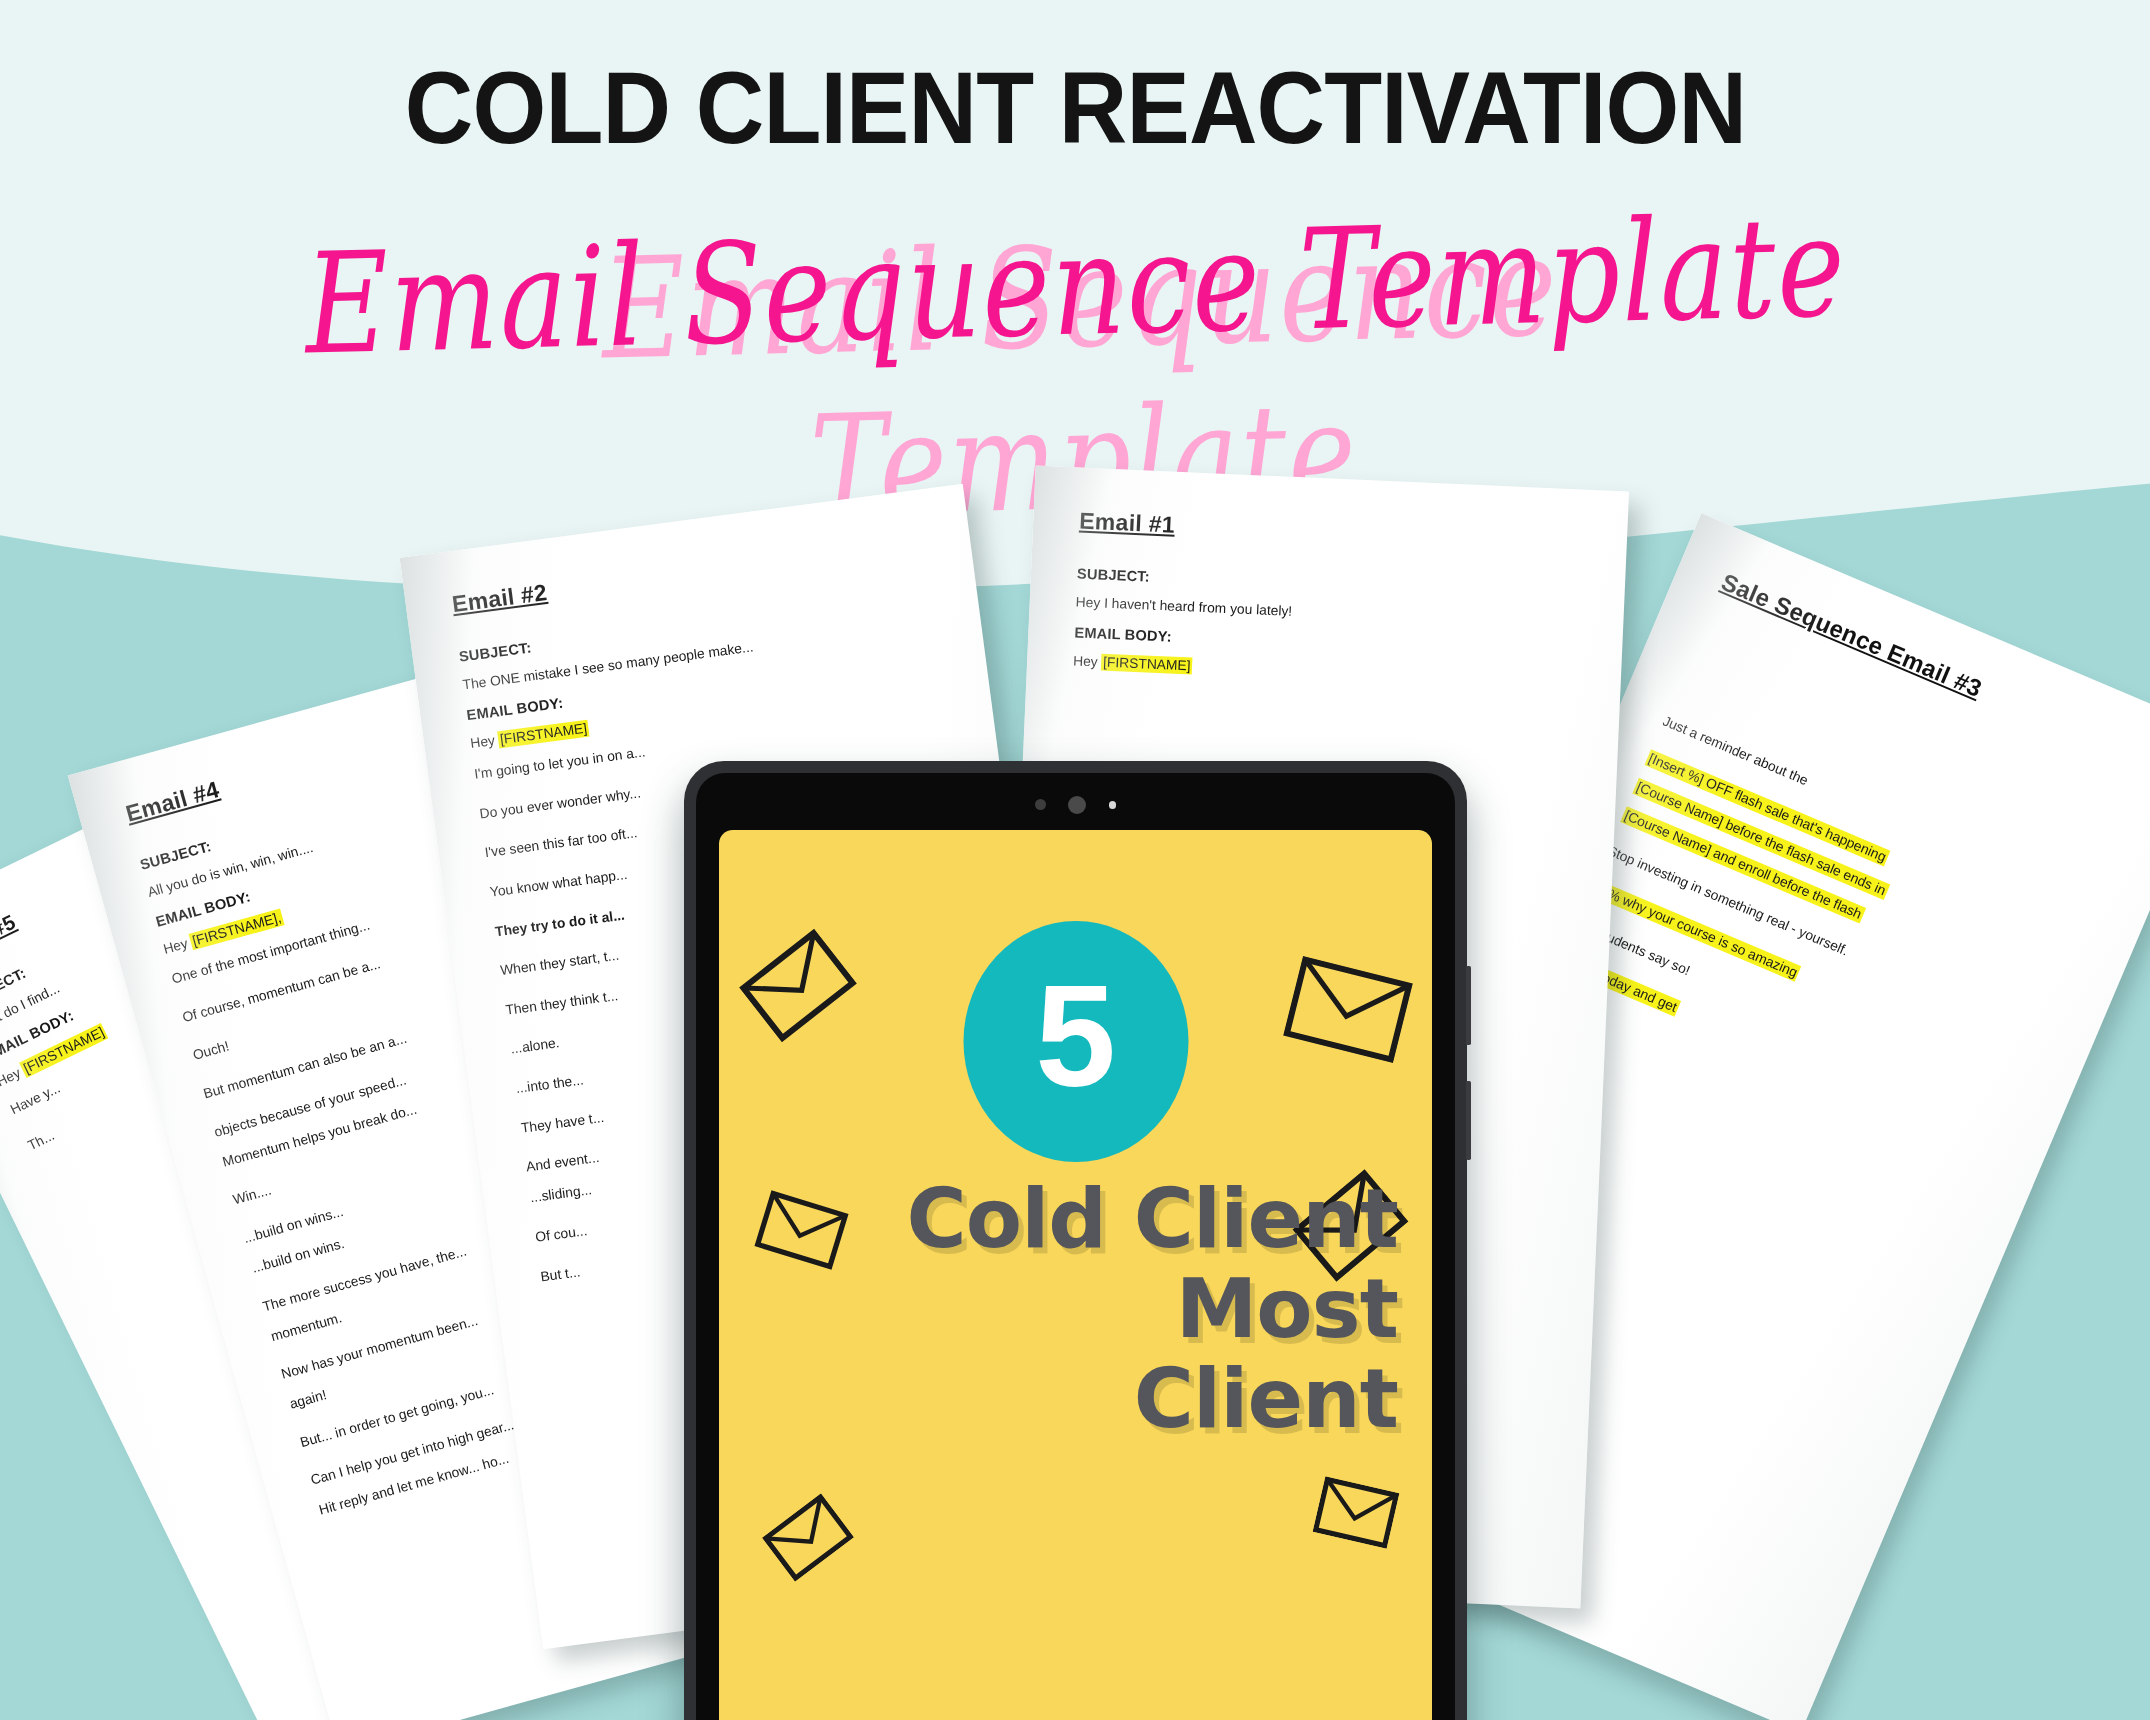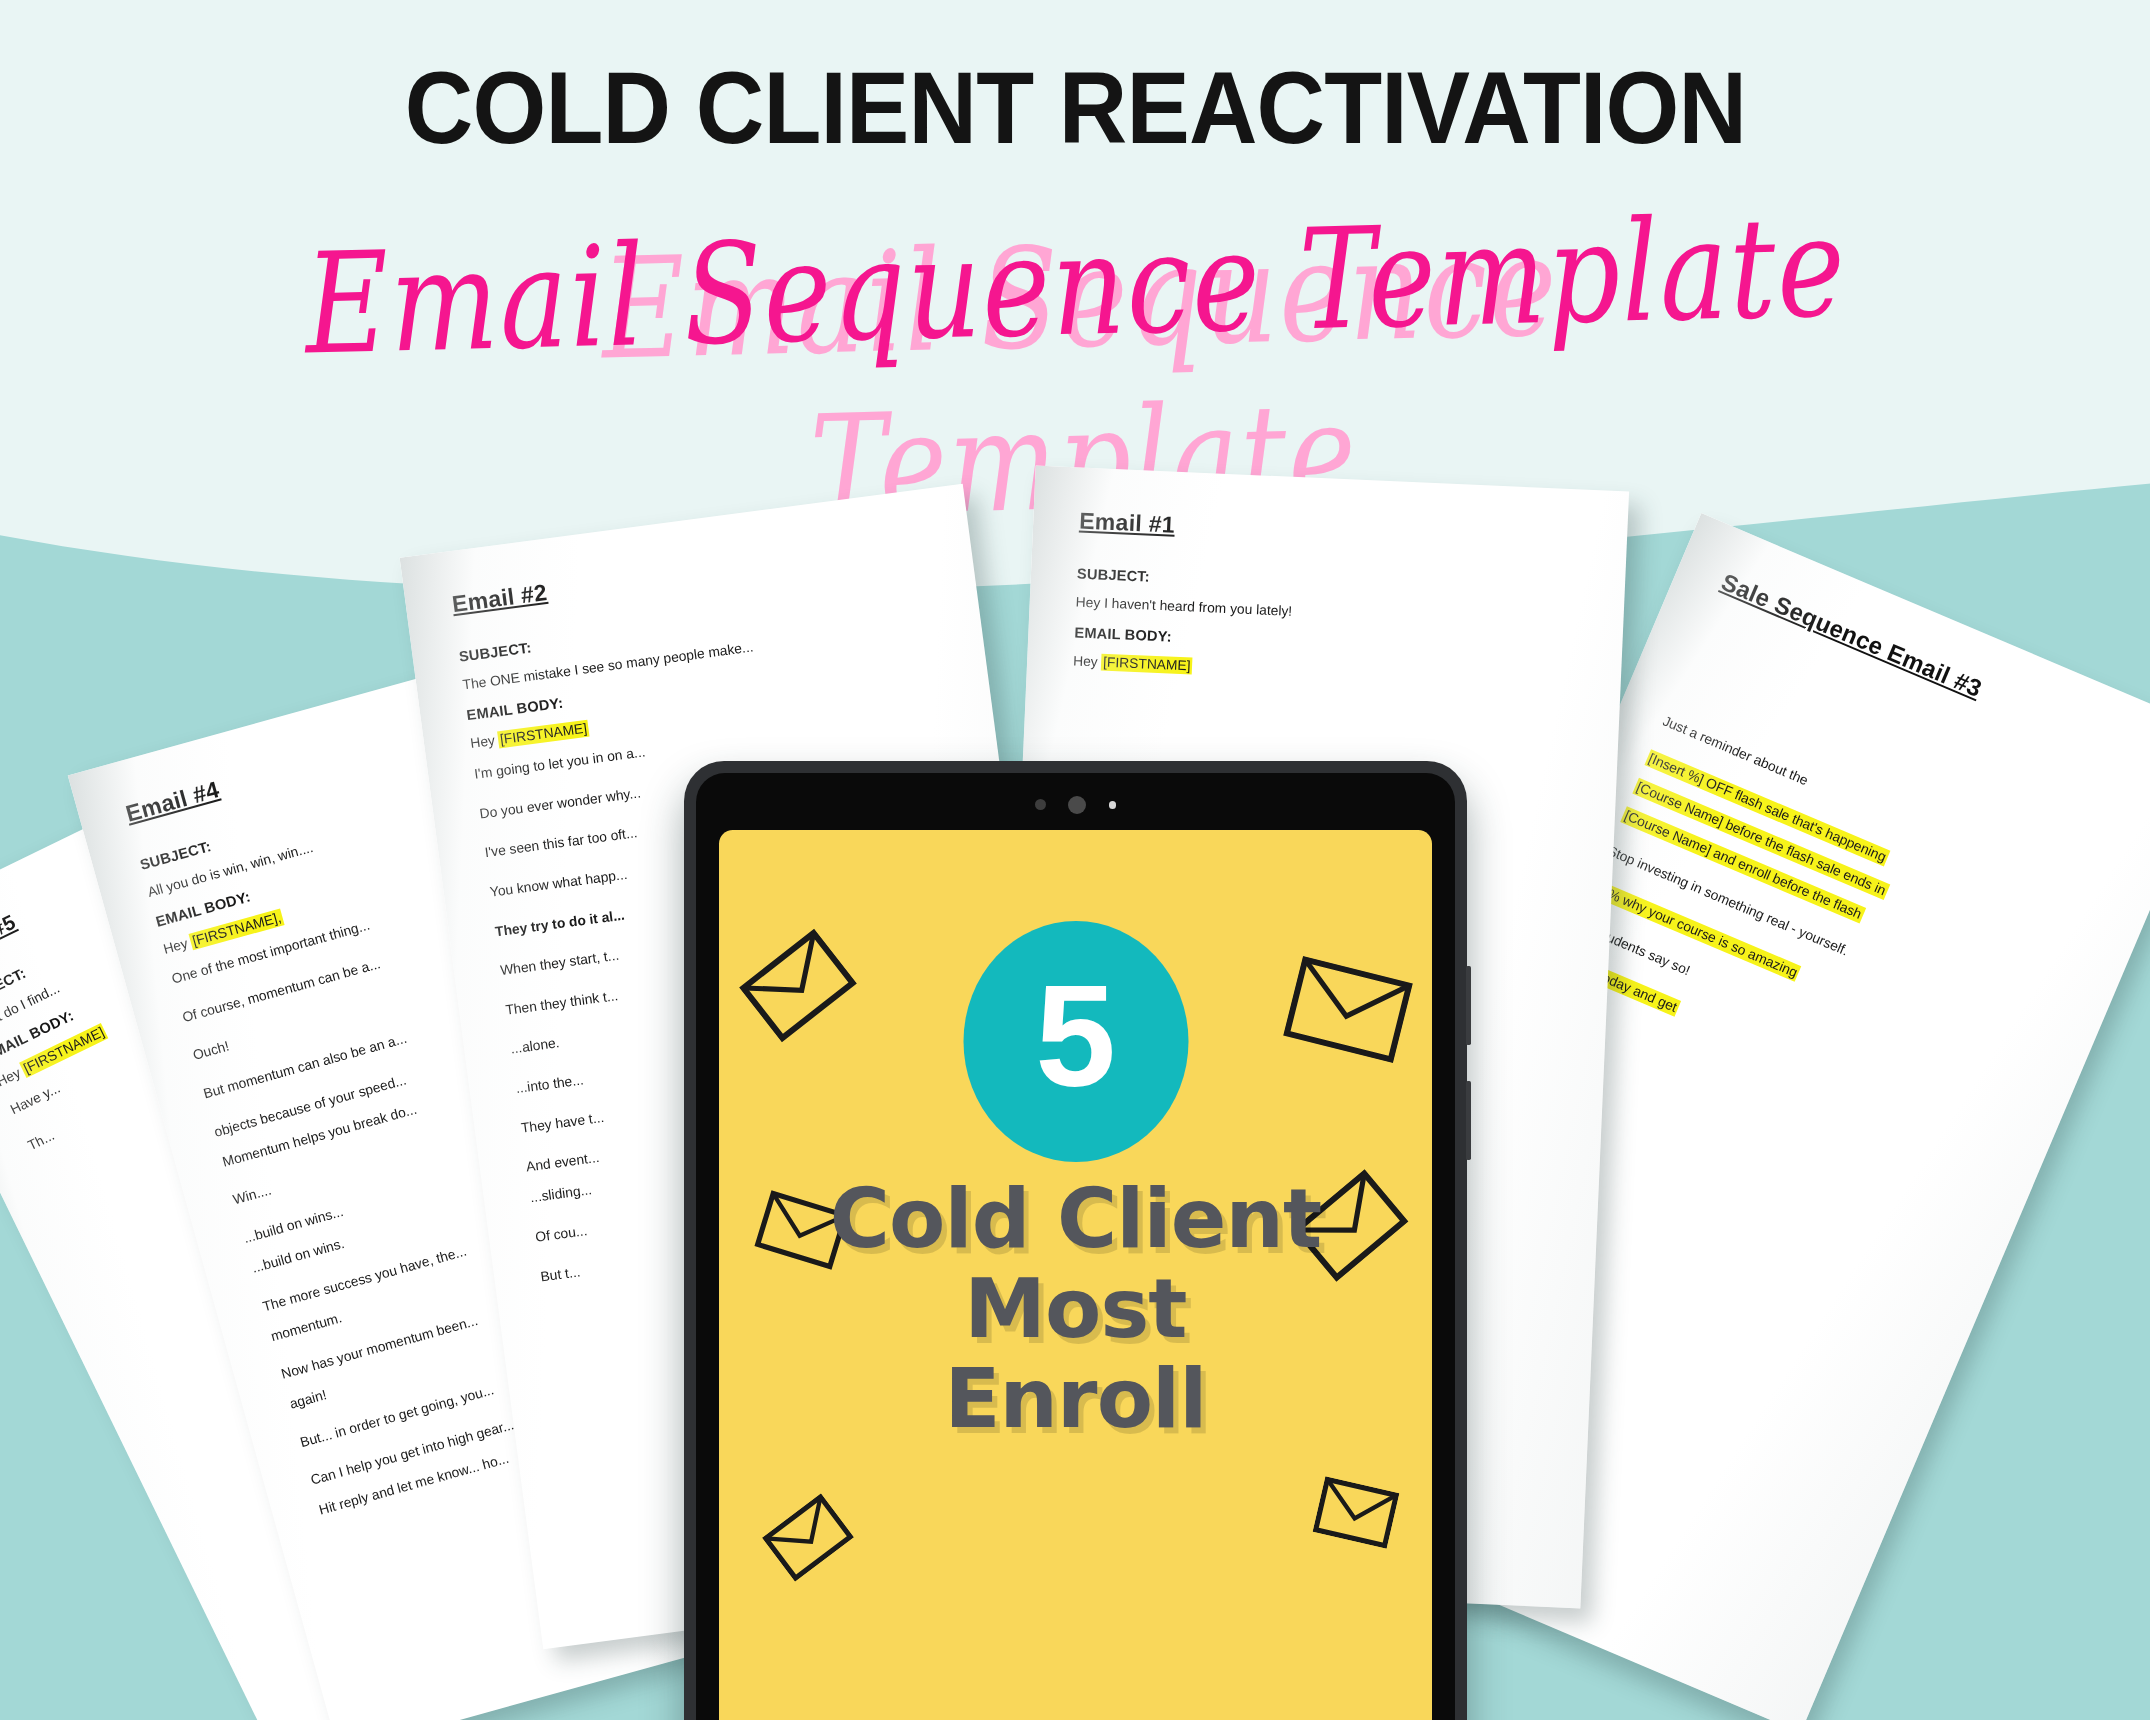--- a/index.html
+++ b/index.html
@@ -114,21 +114,21 @@
   .env svg{display:block;}
   .e1{left:31px; top:120px; transform:rotate(-38deg);}
   .e2{right:27.5px;top:138px; transform:rotate(14deg);}
   .e3{left:41px; top:370px; transform:rotate(17deg);}
   .e4{right:34px;top:361px; transform:rotate(-40deg);}
   .e5{left:52px; top:680px; transform:rotate(-37deg); }
   .e6{right:38px;top:654px; transform:rotate(13deg);}
 
   .dev-title{
     position:absolute;left:0;right:0;top:344px;
-    text-align:center;
+    text-align:right;
     font-family:"DejaVu Sans", sans-serif;
     font-weight:bold;
     font-size:82px;line-height:1.10;
     color:#54565c;
     text-shadow:5.2px 6px 0 rgba(0,0,0,.13);
     letter-spacing:-0.9px;
     padding:0 34px;
   }
   .dev-title .ln{display:block;}
 </style>
@@ -293,21 +293,21 @@
         <span class="env e6">
           <svg width="76" height="57" viewBox="0 0 88 66">
               <rect x="3" y="3" width="82" height="60" fill="none" stroke="#1a1a1a" stroke-width="6"></rect>
               <path d="M3 3 L44 40 L85 3" fill="none" stroke="#1a1a1a" stroke-width="5"></path>
             </svg>
         </span>
 
         <div class="dev-title">
           <span class="ln">Cold Client</span>
           <span class="ln">Most</span>
-          <span class="ln">Enroll</span>
+          <span class="ln">Client</span>
         </div>
 
       </div>
     </div>
   </div>
 
 </div>
 
 
 </body></html>

